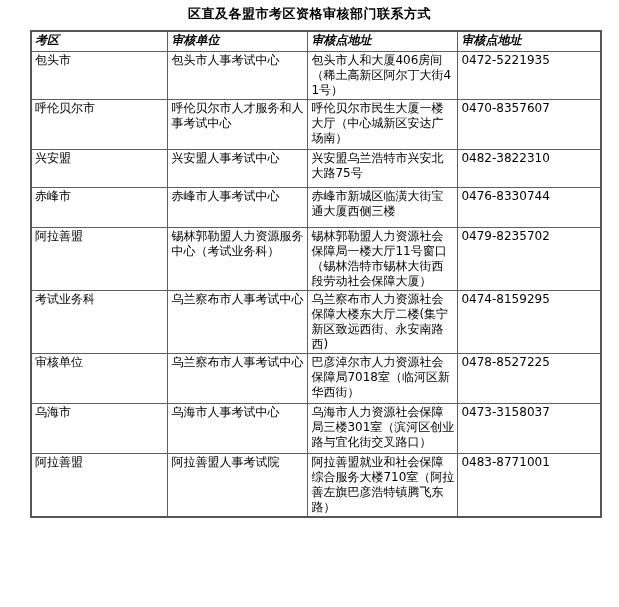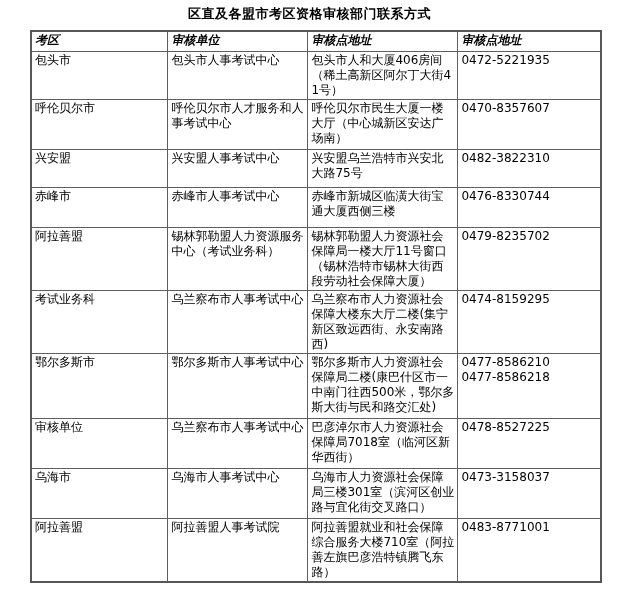--- a/index.html
+++ b/index.html
@@ -104,29 +104,20 @@
       </td>
     </tr>
     <tr style="height:50px">
       <td>考试业务科</td>
       <td>乌兰察布市人事考试中心</td>
       <td>乌兰察布市人力资源社会保障大楼东大厅二楼(集宁新区致远西街、永安南路西)</td>
       <td>
         <div class="phone-line">0474-8159295</div>
       </td>
     </tr>
-    <tr style="height:65px">
-      <td>鄂尔多斯市</td>
-      <td>鄂尔多斯市人事考试中心</td>
-      <td>鄂尔多斯市人力资源社会保障局二楼(康巴什区市一中南门往西500米，鄂尔多斯大街与民和路交汇处)</td>
-      <td>
-        <div class="phone-line">0477-8586210</div>
-        <div class="phone-line">0477-8586218</div>
-      </td>
-    </tr>
     <tr style="height:50px">
       <td>审核单位</td>
       <td>乌兰察布市人事考试中心</td>
       <td>巴彦淖尔市人力资源社会保障局7018室（临河区新华西街）</td>
       <td>
         <div class="phone-line">0478-8527225</div>
       </td>
     </tr>
     <tr style="height:50px">
       <td>乌海市</td>

